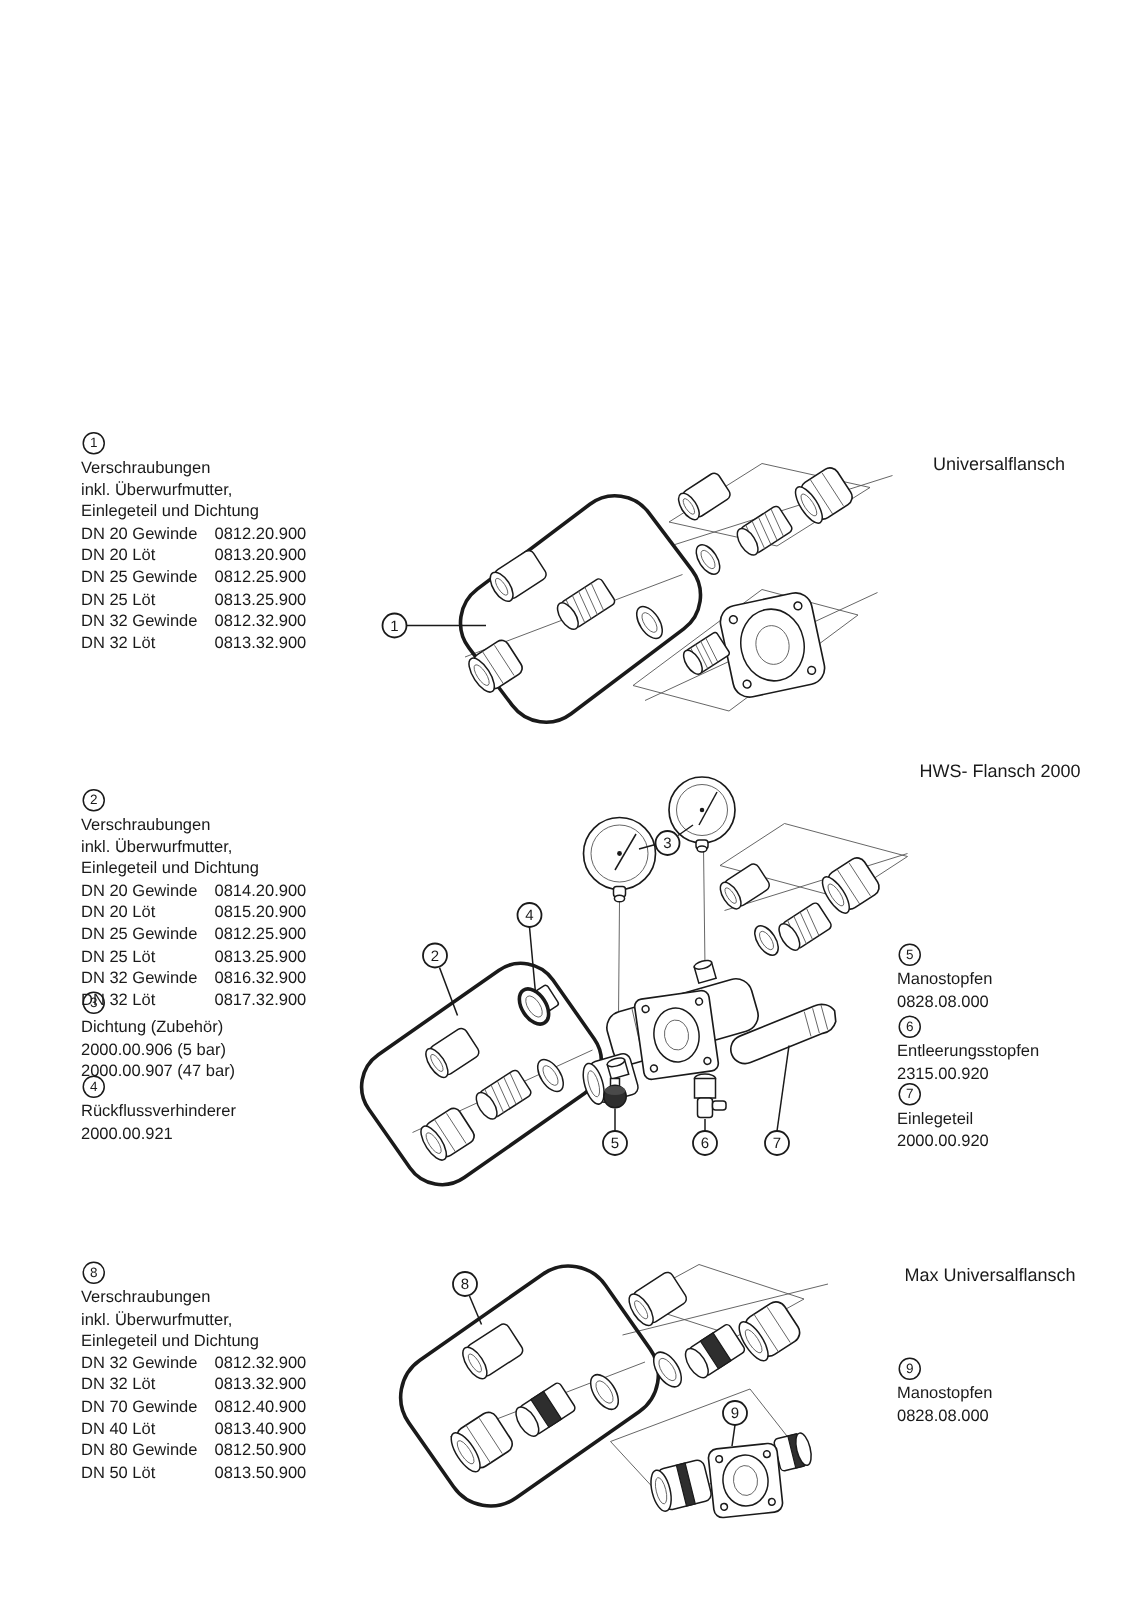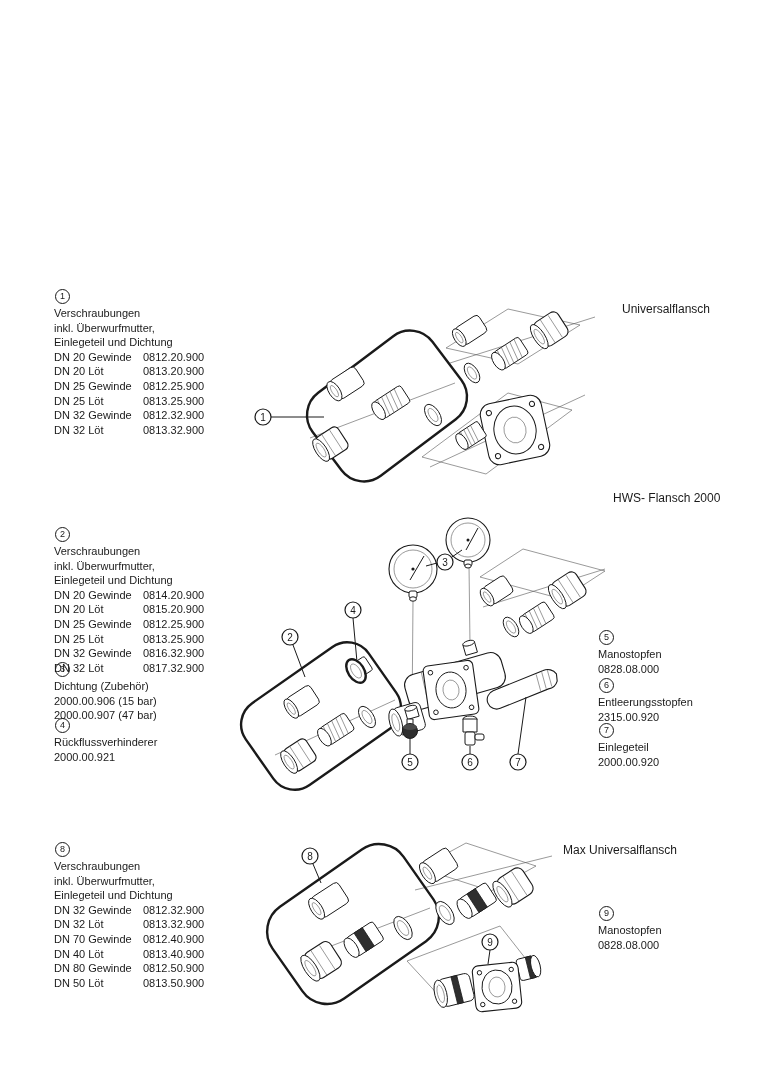--- a/index.html
+++ b/index.html
@@ -23,22 +23,22 @@
   .bal{stroke:#1a1a1a;stroke-width:1.2;fill:#ffffff;}
   .baltxt{font-family:"Liberation Sans",sans-serif;font-size:10px;fill:#1a1a1a;
           text-anchor:middle;}
 </style>
 </head>
 <body>
 
 <div class="page">
 
   <div class="sect-title" style="left:622px;top:302px">Universalflansch</div>
-  <div class="sect-title" style="left:613px;top:491px">HWS- Flansch 2000</div>
-  <div class="sect-title" style="left:563px;top:843px">Max Universalflansch</div>
+  <div class="sect-title" style="left:613px;top:507px">HWS- Flansch 2000</div>
+  <div class="sect-title" style="left:603px;top:843px">Max Universalflansch</div>
 
   <div class="tblock" style="left:54px;top:288px">
     <div><span class="balloon">1</span></div>
     <div>Verschraubungen</div>
     <div>inkl. Überwurfmutter,</div>
     <div>Einlegeteil und Dichtung</div>
     <div class="prow">
         <span class="lab">DN 20 Gewinde</span>
         <span>0812.20.900</span>
       </div>
@@ -91,21 +91,21 @@
       </div>
     <div class="prow">
         <span class="lab">DN 32 Löt</span>
         <span>0817.32.900</span>
       </div>
   </div>
 
   <div class="tblock" style="left:54px;top:661px">
     <div><span class="balloon">3</span></div>
     <div>Dichtung (Zubehör)</div>
-    <div>2000.00.906 (15 bar)</div>
+    <div>2000.00.906 (5 bar)</div>
     <div>2000.00.907 (47 bar)</div>
   </div>
   <div class="tblock" style="left:54px;top:717px">
     <div><span class="balloon">4</span></div>
     <div>Rückflussverhinderer</div>
     <div>2000.00.921</div>
   </div>
 
   <div class="tblock" style="left:598px;top:629px">
     <div><span class="balloon">5</span></div>

